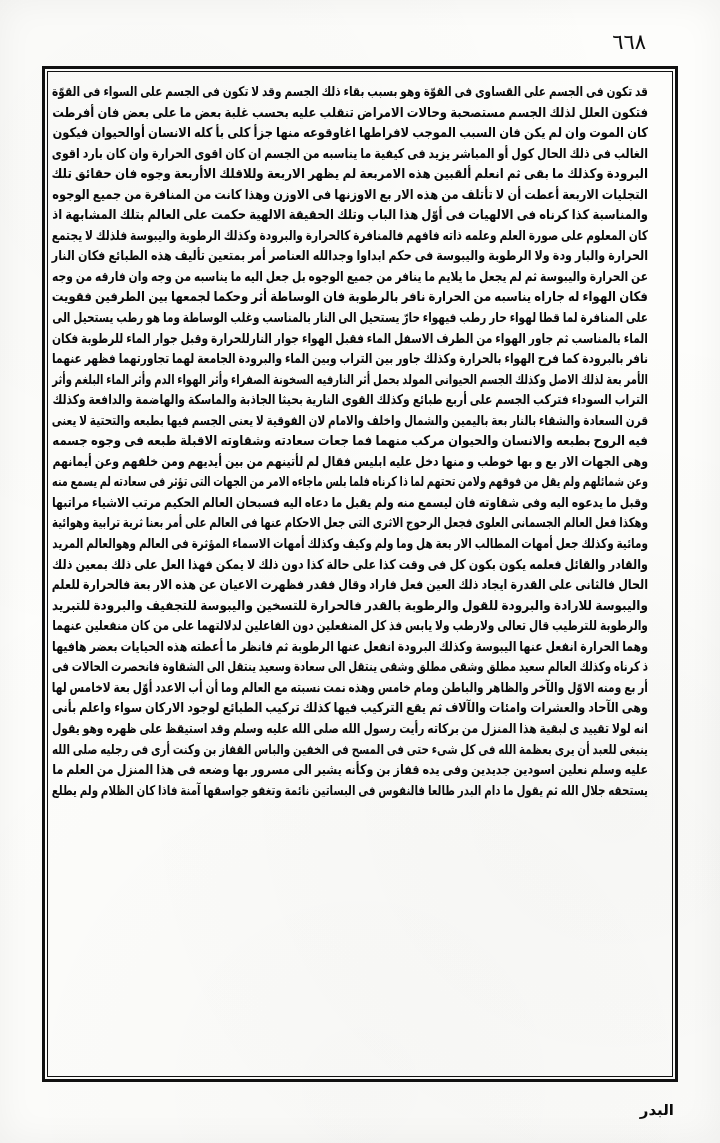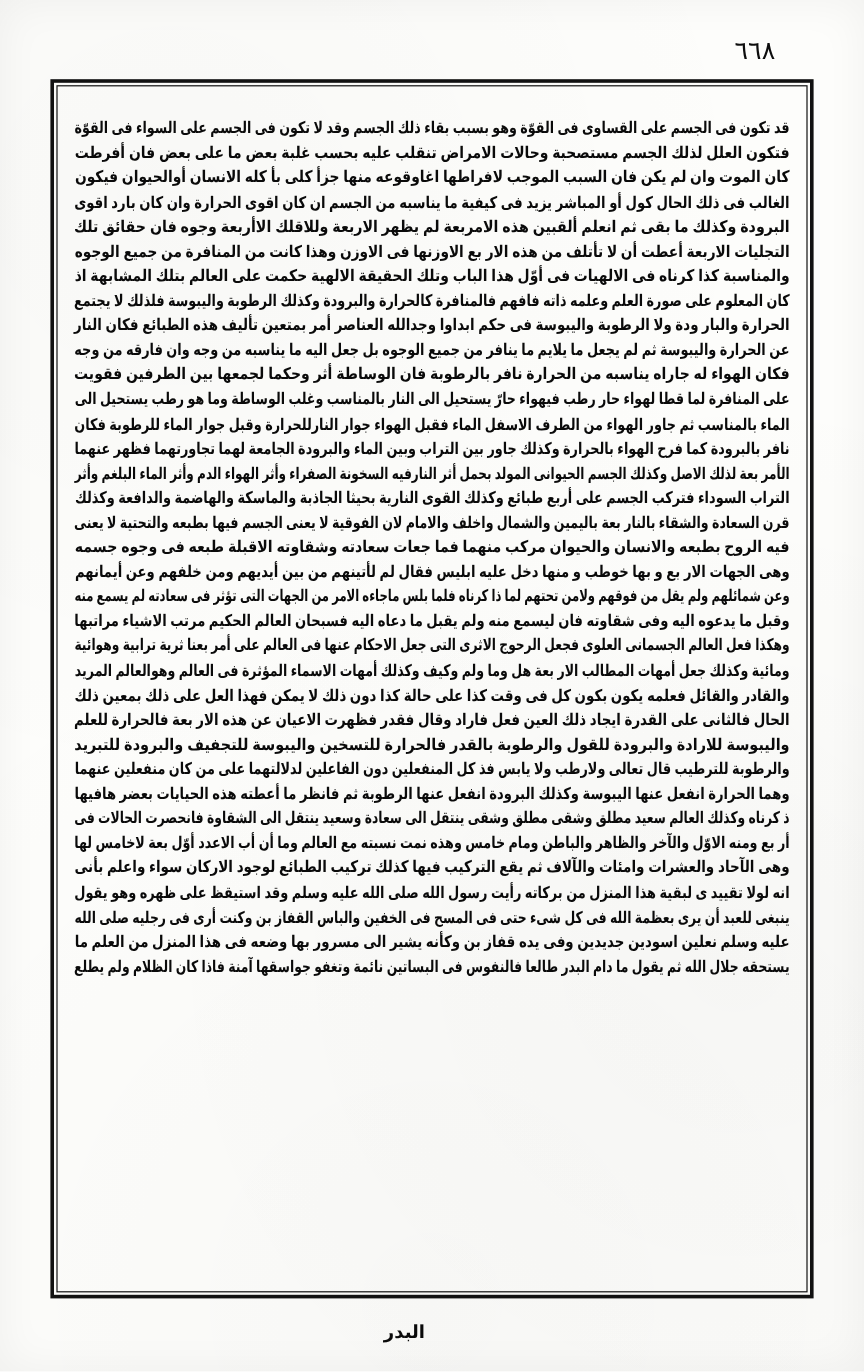--- a/index.html
+++ b/index.html
@@ -60,31 +60,30 @@
     left: 47px;
     top: 71px;
     width: 626px;
     height: 1006px;
     border: 1px solid #111;
     box-sizing: border-box;
   }
 
   .text-block {
     position: absolute;
-    left: 56px;
+    left: 46px;
     top: 80px;
     width: 608px;
     height: 988px;
     box-sizing: border-box;
     padding: 2px 6px 0 6px;
     direction: rtl;
     text-align: justify;
     text-align-last: justify;
     overflow: hidden;
-    margin-top: 16px;
   }
 
   .line {
     display: block;
     font-family: "DejaVu Sans", sans-serif;
     font-size: 13.1px;
     line-height: 20.55px;
     letter-spacing: -0.2px;
     word-spacing: -1px;
     white-space: nowrap;
@@ -94,21 +93,21 @@
     color: #0a0a0a;
     transform: scaleY(1.02);
     transform-origin: right center;
   }
 
   .catchword {
     position: absolute;
     left: 0;
     right: 0;
     bottom: 24px;
-    text-align: center;
+    text-align: right;
     direction: rtl;
     font-size: 15px;
     font-weight: bold;
     color: #0a0a0a;
     font-family: "DejaVu Sans", sans-serif;
   }
   .catchword span {
     margin-right: 46px;
   }
 

